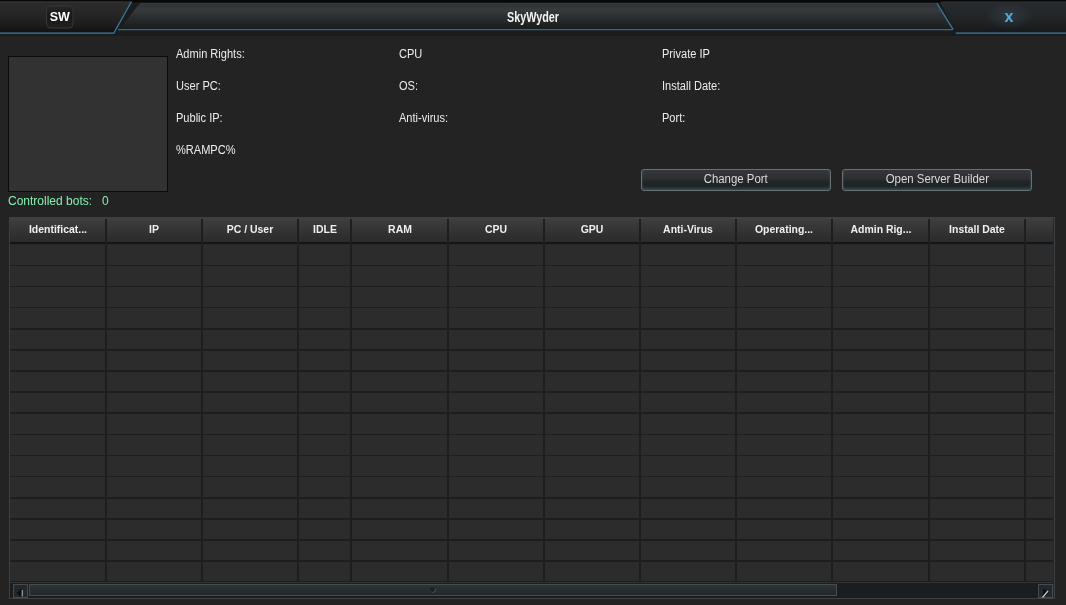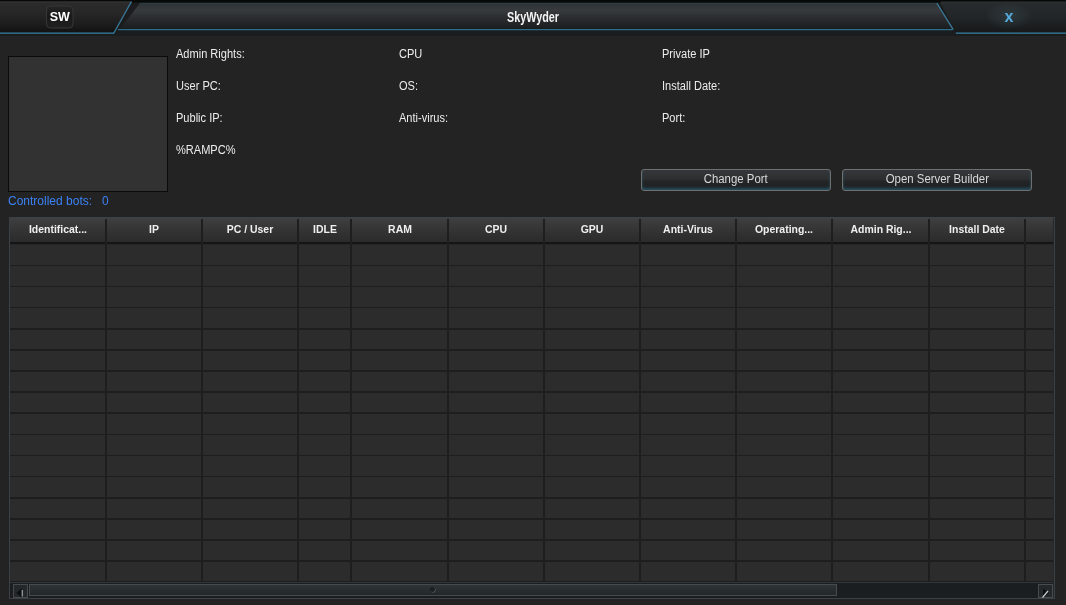--- a/index.html
+++ b/index.html
@@ -57,21 +57,21 @@
 <text x="533" y="22.4" font-size="14" font-weight="bold" fill="#f4f4f4" text-anchor="middle" font-family="Liberation Sans" textLength="52" lengthAdjust="spacingAndGlyphs">SkyWyder</text>
 
 <polygon points="940,2 1066,2 1066,33.5 956.5,33.5" fill="url(#gr)"></polygon>
 <ellipse cx="1009" cy="16" rx="24" ry="14" fill="url(#glow)" opacity="0.75"></ellipse>
 <line x1="941" y1="2" x2="1066" y2="2" stroke="#313437" stroke-width="1"></line>
 <line x1="955.8" y1="33.2" x2="1066" y2="33.2" stroke="#3684a6" stroke-width="1.3"></line>
 <text x="1009" y="21.6" font-size="16" font-weight="bold" fill="#55abdb" text-anchor="middle" font-family="Liberation Sans">x</text>
 </svg>
 
 <div class="abs" style="left:8px;top:56px;width:158px;height:134px;background:#323232;border:1px solid #0a0a0a;"></div>
-<div class="lbl" style="left:8px;top:194px;color:#3b82f6;transform:none;">Controlled bots:&nbsp;&nbsp;&nbsp;0</div>
+<div class="lbl" style="left:8px;top:194px;color:#86efac;transform:none;">Controlled bots:&nbsp;&nbsp;&nbsp;0</div>
 
 <div class="lbl" style="left:176px;top:47px;">Admin Rights:</div>
 <div class="lbl" style="left:176px;top:79px;">User PC:</div>
 <div class="lbl" style="left:176px;top:111px;">Public IP:</div>
 <div class="lbl" style="left:176px;top:143px;">%RAMPC%</div>
 <div class="lbl" style="left:399px;top:47px;">CPU</div>
 <div class="lbl" style="left:399px;top:79px;">OS:</div>
 <div class="lbl" style="left:399px;top:111px;">Anti-virus:</div>
 <div class="lbl" style="left:662px;top:47px;">Private IP</div>
 <div class="lbl" style="left:662px;top:79px;">Install Date:</div>

